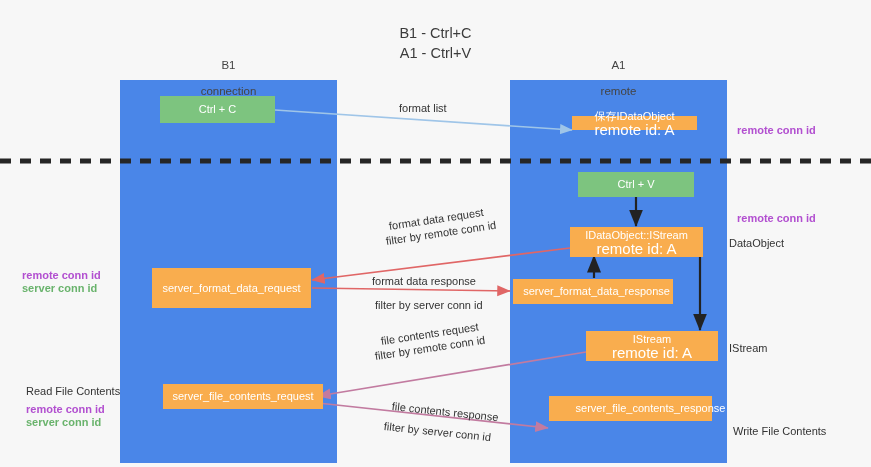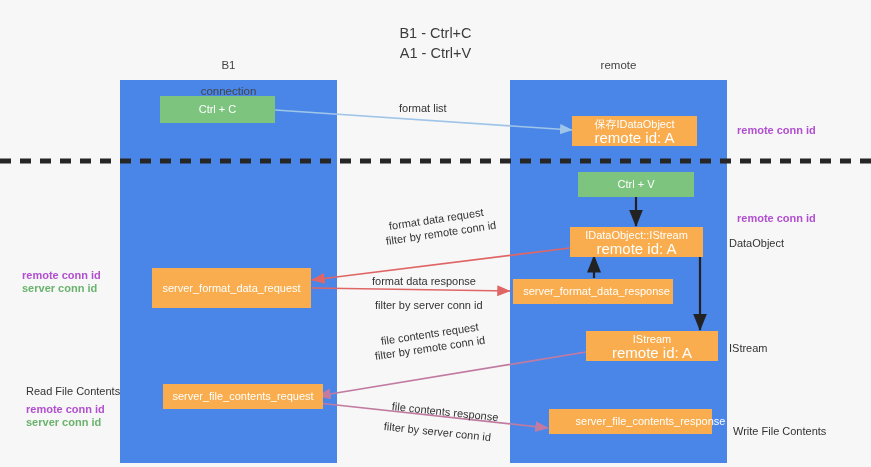--- a/index.html
+++ b/index.html
@@ -77,20 +77,21 @@
 A1 - Ctrl+V</div>
 
   <div class="lane" style="left:120px;top:80px;width:217px;height:383px;"></div>
   <div class="lane" style="left:510px;top:80px;width:217px;height:383px;"></div>
 
   <div class="lane-head" style="left:120px;top:46px;width:217px;">
     <div>B1</div>
     <div>connection</div>
   </div>
   <div class="lane-head" style="left:510px;top:46px;width:217px;">
+    <div>A1</div>
     <div>remote</div>
   </div>
 
   <svg class="overlay">
     <defs>
       <marker id="ah-blue" markerWidth="9" markerHeight="9" refX="7.5" refY="3.2" orient="auto">
         <path d="M0,0 L8,3.2 L0,6.4 z" fill="#9fc5e8"></path>
       </marker>
       <marker id="ah-red" markerWidth="9" markerHeight="9" refX="7.5" refY="3.2" orient="auto">
         <path d="M0,0 L8,3.2 L0,6.4 z" fill="#e06666"></path>
@@ -119,21 +120,21 @@
 
     <line x1="318" y1="403" x2="548" y2="428" stroke="#c27ba0" stroke-width="1.7" marker-end="url(#ah-mag)"></line>
 
     <line class="dashline" x1="0" y1="161" x2="871" y2="161"></line>
   </svg>
 
   <div class="node green" style="left:160px;top:96px;width:115px;height:27px;">
     <div>Ctrl + C</div>
   </div>
 
-  <div class="node orange" style="left:572px;top:116px;width:125px;height:30px;">
+  <div class="node orange" style="left:572px;top:116px;width:125px;height:14px;">
     <div>保存IDataObject</div>
     <div class="l2">remote id: A</div>
   </div>
 
   <div class="node green" style="left:578px;top:172px;width:116px;height:25px;">
     <div>Ctrl + V</div>
   </div>
 
   <div class="node orange" style="left:570px;top:227px;width:133px;height:30px;">
     <div>IDataObject::IStream</div>
@@ -150,21 +151,21 @@
 
   <div class="node orange" style="left:586px;top:331px;width:132px;height:30px;">
     <div>IStream</div>
     <div class="l2">remote id: A</div>
   </div>
 
   <div class="node orange" style="left:163px;top:384px;width:160px;height:25px;">
     <div>server_file_contents_request</div>
   </div>
 
-  <div class="node orange" style="left:549px;top:409px;width:163px;height:25px;padding-left:44px;">
+  <div class="node orange" style="left:549px;top:396px;width:163px;height:25px;padding-left:44px;">
     <div>server_file_contents_response</div>
   </div>
 
   <div class="lbl" style="left:399px;top:101px;">format list</div>
 
   <div class="lbl rot-neg" style="left:389px;top:219px;">format data request</div>
 
   <div class="lbl rot-neg" style="left:386px;top:234px;">
     <span>filter by </span><span class="purple">remote conn id</span>
   </div>

